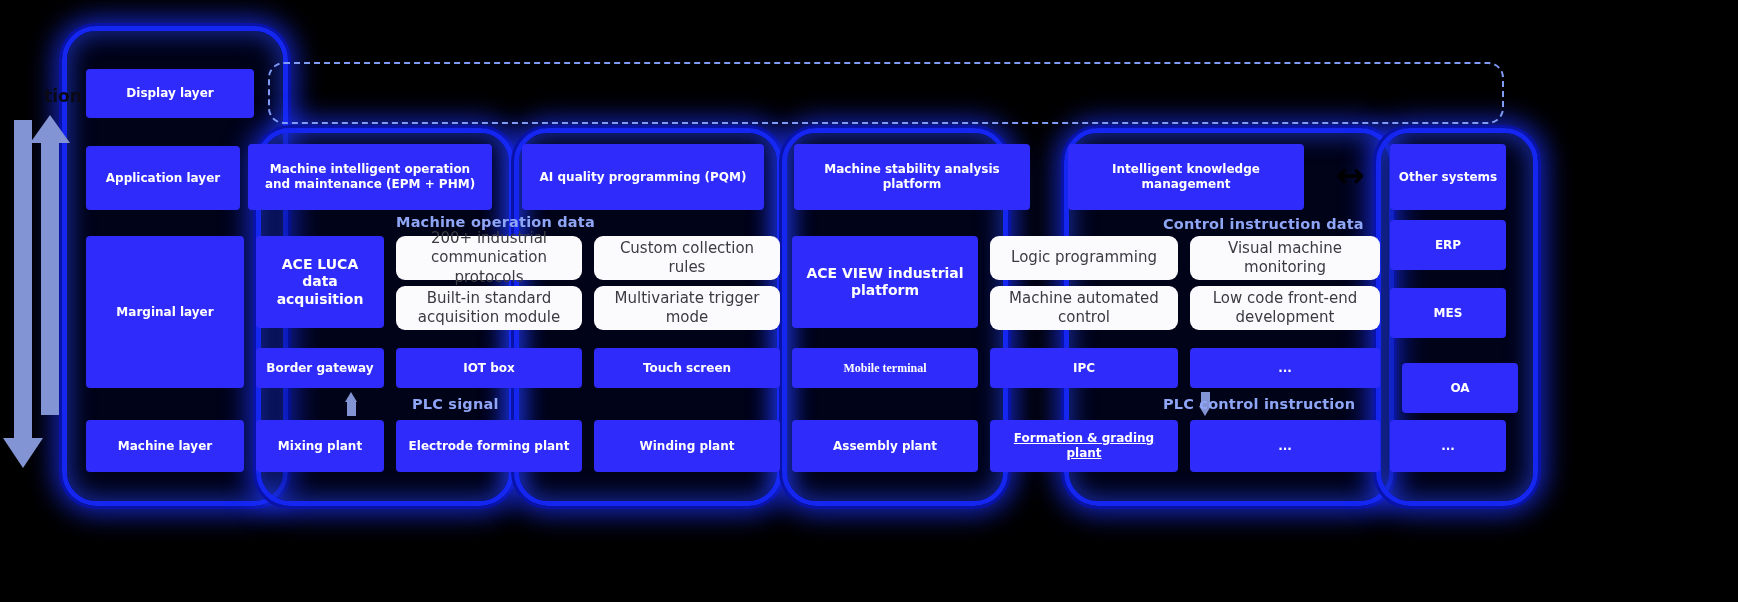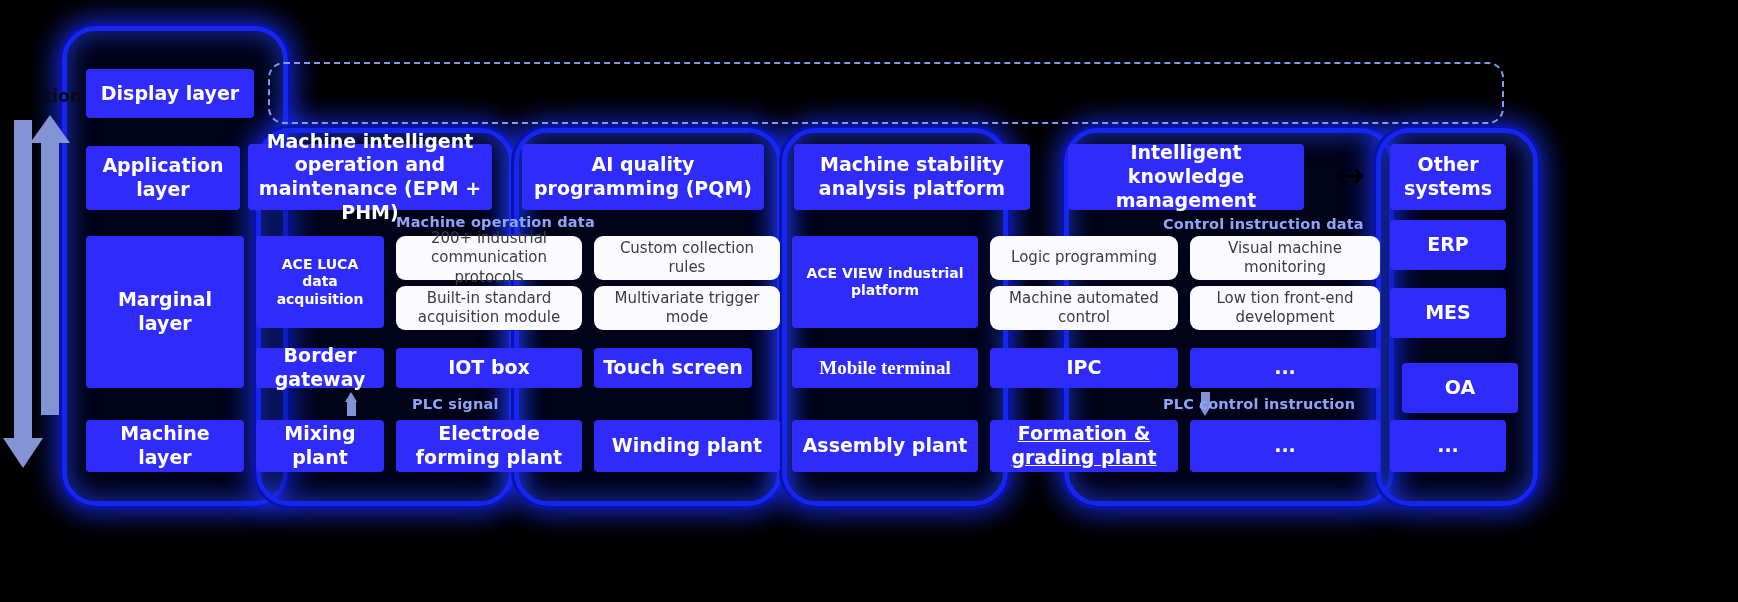--- a/index.html
+++ b/index.html
@@ -14,21 +14,21 @@
          box-shadow:0 0 0 3px #0a13a8, 0 0 26px 8px rgba(28,50,255,.75),
                     inset 0 0 22px 4px rgba(40,70,255,.55);
          background:rgba(4,10,80,.30);}
 
   
   .dashed{position:absolute;border:2px dashed #7f9bf5;border-radius:16px;background:transparent;}
 
   
   .cell{position:absolute;display:flex;align-items:center;justify-content:center;
         text-align:center;border-radius:4px;box-sizing:border-box;padding:4px 8px;}
-  .blue{background:#2f2bfb;color:#ffffff;font-weight:bold;font-size:19px;line-height:1.25;}
+  .blue{background:#2f2bfb;color:#ffffff;font-weight:bold;font-size:12px;line-height:1.25;}
   .blue.sm{font-size:14px;}
   .white{background:#fbfbfd;color:#3b3b42;font-weight:normal;font-size:15px;
          line-height:1.28;border-radius:9px;font-family:"DejaVu Sans",sans-serif;}
 
   
   .flow{position:absolute;color:#8fa6f7;font-size:14.5px;font-weight:bold;
         white-space:nowrap;letter-spacing:.2px;}
 
   
   .bigarrow{position:absolute;}
@@ -92,29 +92,29 @@
   <div class="cell white" style="left:396px;top:236px;width:186px;height:44px;">200+ industrial communication protocols</div>
   <div class="cell white" style="left:594px;top:236px;width:186px;height:44px;">Custom collection rules</div>
   <div class="cell white" style="left:396px;top:286px;width:186px;height:44px;">Built-in standard acquisition module</div>
   <div class="cell white" style="left:594px;top:286px;width:186px;height:44px;">Multivariate trigger mode</div>
 
   <div class="cell blue sm" style="left:792px;top:236px;width:186px;height:92px;">ACE VIEW industrial platform</div>
 
   <div class="cell white" style="left:990px;top:236px;width:188px;height:44px;">Logic programming</div>
   <div class="cell white" style="left:1190px;top:236px;width:190px;height:44px;">Visual machine monitoring</div>
   <div class="cell white" style="left:990px;top:286px;width:188px;height:44px;">Machine automated control</div>
-  <div class="cell white" style="left:1190px;top:286px;width:190px;height:44px;">Low tion front-end development</div>
+  <div class="cell white" style="left:1190px;top:286px;width:190px;height:44px;">Low code front-end development</div>
 
   <div class="cell blue" style="left:1390px;top:220px;width:116px;height:50px;">ERP</div>
   <div class="cell blue" style="left:1390px;top:288px;width:116px;height:50px;">MES</div>
   <div class="cell blue" style="left:1390px;top:363px;width:116px;height:50px;margin-left:12px;">OA</div>
 
   <div class="cell blue" style="left:256px;top:348px;width:128px;height:40px;">Border gateway</div>
   <div class="cell blue" style="left:396px;top:348px;width:186px;height:40px;">IOT box</div>
-  <div class="cell blue" style="left:594px;top:348px;width:158px;height:40px;">Touch screen</div>
+  <div class="cell blue" style="left:594px;top:348px;width:186px;height:40px;">Touch screen</div>
   <div class="cell blue" style="left:792px;top:348px;width:186px;height:40px;font-family:Liberation Serif, serif;">Mobile terminal</div>
   <div class="cell blue" style="left:990px;top:348px;width:188px;height:40px;">IPC</div>
   <div class="cell blue" style="left:1190px;top:348px;width:190px;height:40px;">...</div>
 
   <div class="minishaft" style="left:347px;top:400px;width:9px;height:16px;"></div>
   <div class="miniarrow" style="left:345px;top:392px;border-left:6px solid transparent;
               border-right:6px solid transparent;border-bottom:10px solid #8394d4;"></div>
   <div class="flow" style="left:412px;top:396px;">PLC signal</div>
 
   <div class="minishaft" style="left:1201px;top:392px;width:9px;height:16px;"></div>

